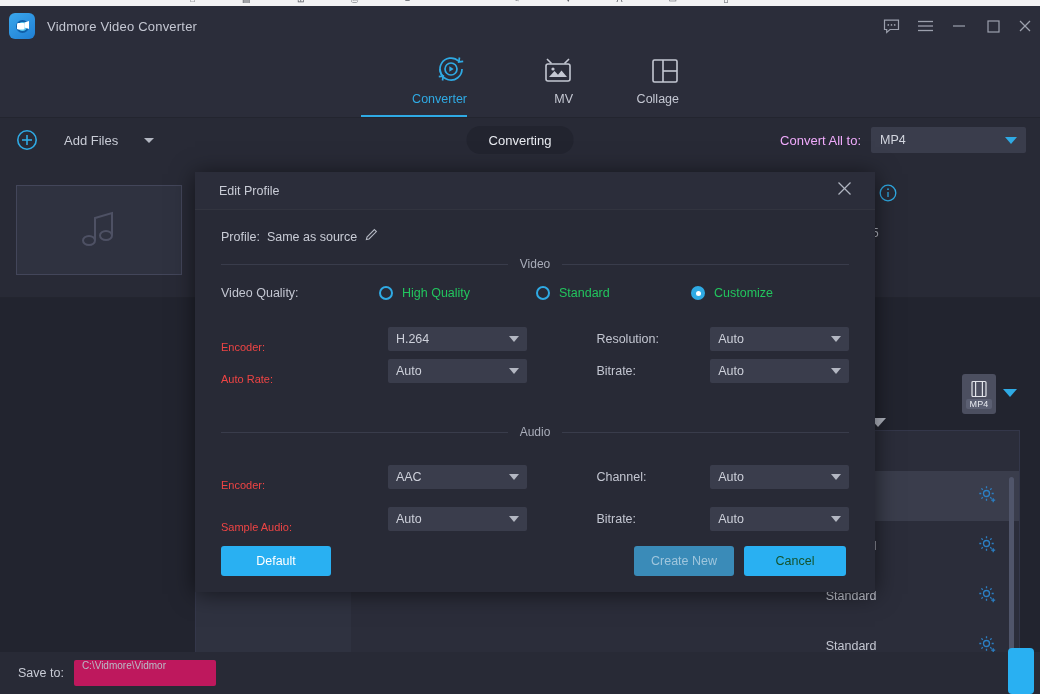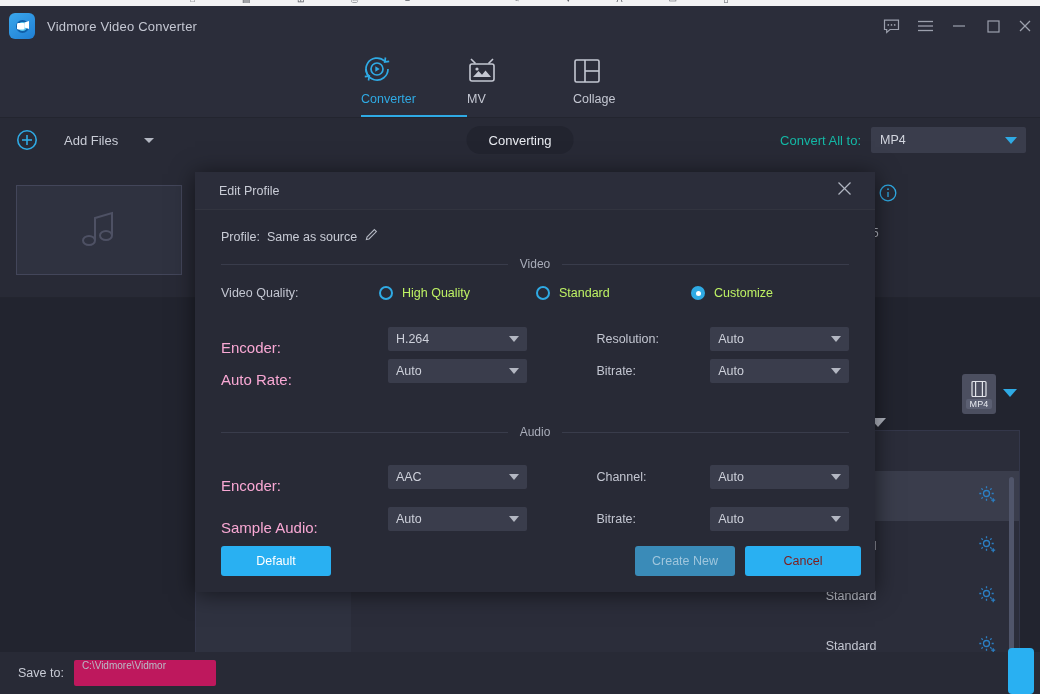--- a/index.html
+++ b/index.html
@@ -53,21 +53,21 @@
 
   
   .navbar {
     position: absolute; top: 46px; left: 0; width: 1040px; height: 72px;
     background: #2b2d3a;
     display: flex; align-items: flex-start; justify-content: center;
     border-bottom: 1px solid #23252f;
   }
   .nav-tab {
     width: 106px; height: 71px; padding-top: 7px;
-    display: flex; flex-direction: column; align-items: flex-start; gap: 7px;
+    display: flex; flex-direction: column; align-items: flex-end; gap: 7px;
     color: #c4c7d2; font-size: 12.5px; position: relative;
   }
   .nav-tab.active { color: #2faae4; }
   .nav-tab.active::after {
     content: ""; position: absolute; bottom: 0; left: 0; right: 0;
     height: 2px; background: #2faae4;
   }
   .nav-ico { height: 32px; display: flex; align-items: flex-end; }
 
   
@@ -87,21 +87,21 @@
     display: flex; align-items: center; gap: 20px;
   }
   .seg {
     height: 28px; padding: 0 22px; border-radius: 14px;
     display: flex; align-items: center; font-size: 13px; color: #9297a4;
   }
   .seg.active { background: #22242f; color: #e9ebf1; }
   .convert-all {
     margin-left: auto; margin-right: 14px; display: flex; align-items: center; gap: 10px;
   }
-  .convert-all-label { font-size: 13px; color: #14b8a6; }
+  .convert-all-label { font-size: 13px; color: #f0abfc; }
   .mp4-select {
     width: 155px; height: 26px; background: #3a3d4c; border-radius: 2px;
     display: flex; align-items: center; padding: 0 9px; font-size: 12.5px; color: #d2d5de;
   }
   .mp4-select .caret {
     margin-left: auto; width: 0; height: 0;
     border-left: 6px solid transparent; border-right: 6px solid transparent;
     border-top: 7px solid #2faae4;
   }
 
@@ -214,36 +214,36 @@
   .divider-label::before, .divider-label::after {
     content: ""; flex: 1; height: 1px; background: #393c4b;
   }
   .divider-label span { padding: 0 2px; }
 
   .field-grid {
     margin: 14px 26px 0 26px;
   }
   .frow { display: flex; align-items: center; height: 32px; margin-bottom: 0; }
   .frow + .frow { margin-top: 0; }
-  .flabel { width: 158px; font-size: 15px; color: #f9a8d4; margin-top: 16px; }
+  .flabel { width: 158px; font-size: 11px; color: #ef4444; margin-top: 16px; }
   .fsel {
     width: 150px; height: 24px; background: #3a3d4c; border-radius: 2px;
     display: flex; align-items: center; padding: 0 8px; font-size: 12.5px; color: #cdd0da; margin-left: 22px;
   }
   .fsel .caret {
     margin-left: auto; width: 0; height: 0;
     border-left: 5px solid transparent; border-right: 5px solid transparent;
     border-top: 6px solid #b3b7c2;
   }
   .fgap { width: 76px; }
   .flabel2 { width: 100px; font-size: 12.5px; color: #c3c6d1; }
 
   .radio-row { display: flex; align-items: center; height: 32px; margin: 6px 26px 0 26px; }
   .radio-label { width: 158px; font-size: 12.5px; color: #c3c6d1; }
-  .radio-opt { display: flex; align-items: center; gap: 9px; font-size: 12.5px; color: #bef264; }
+  .radio-opt { display: flex; align-items: center; gap: 9px; font-size: 12.5px; color: #22c55e; }
   .radio-opt.o1 { width: 157px; }
   .radio-opt.o2 { width: 155px; }
   .rdot {
     width: 14px; height: 14px; border-radius: 50%;
     border: 2px solid #2faae4; background: transparent;
     display: flex; align-items: center; justify-content: center; flex: 0 0 auto;
   }
   .rdot.on { background: #2faae4; }
   .rdot.on::after {
     content: ""; width: 5px; height: 5px; border-radius: 50%; background: #fff;
@@ -252,21 +252,21 @@
   .modal-foot {
     position: absolute; left: 0; bottom: 0; width: 680px; height: 62px;
     display: flex; align-items: center;
   }
   .btn {
     height: 30px; border-radius: 3px; display: flex; align-items: center; justify-content: center;
     font-size: 12.5px;
   }
   .btn-default { width: 110px; margin-left: 26px; background: #29b0f2; color: #ffffff; }
   .btn-create { width: 100px; background: #3a8bb8; color: #9fc6dd; margin-left: auto; }
-  .btn-cancel { width: 116px; background: #29b0f2; color: #7f1d1d; margin-left: 10px; margin-right: 14px; }
+  .btn-cancel { width: 102px; background: #29b0f2; color: #14532d; margin-left: 10px; margin-right: 29px; }
 </style>
 </head>
 <body>
 
 <div class="app">
 
   <div class="os-strip">
     <div class="glyphs">⌂ ▤ ⊞ ⎙ ≡ ⋯ ✎ ▾ A ▭ ▯</div>
   </div>
 

